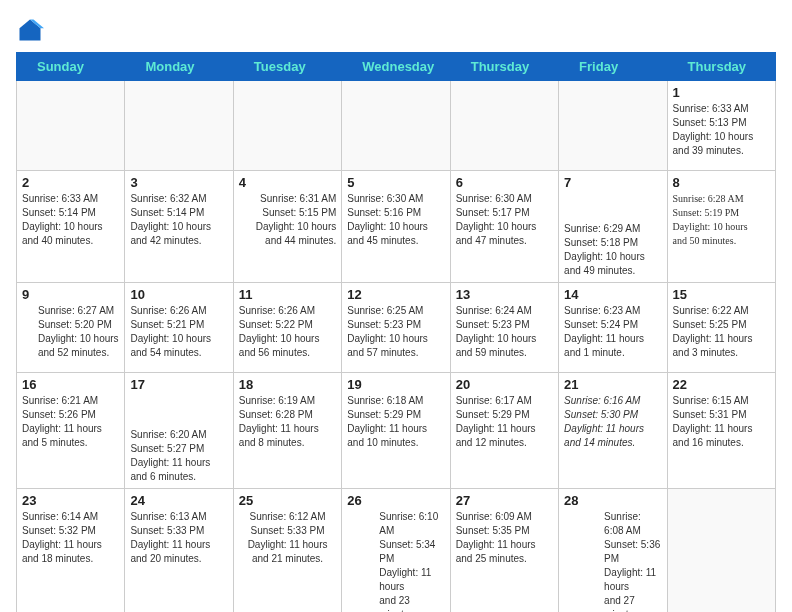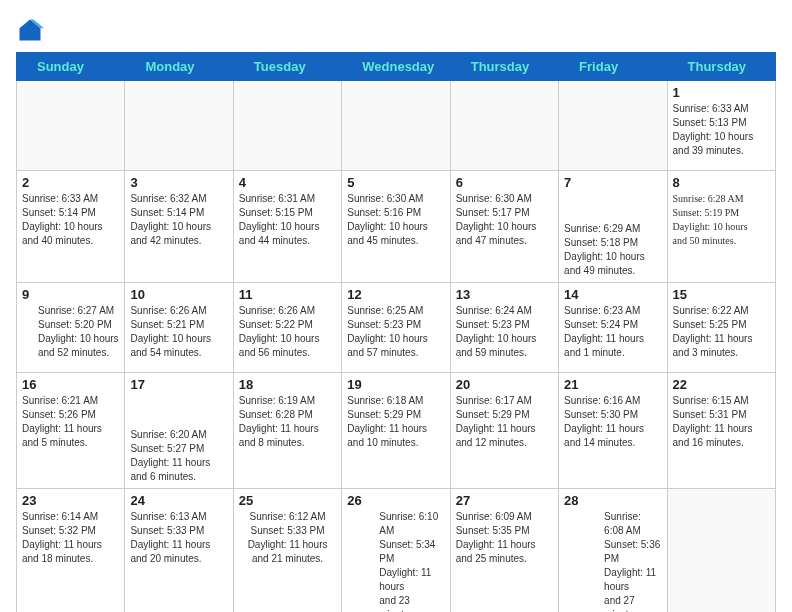--- a/index.html
+++ b/index.html
@@ -139,21 +139,21 @@
         </td>
         <td>
           <span class="day-num">3</span>
           <div class="day-info" style="white-space: pre-line;">Sunrise: 6:32 AM
 Sunset: 5:14 PM
 Daylight: 10 hours
 and 42 minutes.</div>
         </td>
         <td>
           <span class="day-num">4</span>
-          <div class="day-info" style="white-space: pre-line;">Sunrise: 6:31 AM
+          <div class="day-info" style="white-space: pre-line; text-align: right;">Sunrise: 6:31 AM
 Sunset: 5:15 PM
 Daylight: 10 hours
 and 44 minutes.</div>
         </td>
         <td>
           <span class="day-num">5</span>
           <div class="day-info" style="white-space: pre-line;">Sunrise: 6:30 AM
 Sunset: 5:16 PM
 Daylight: 10 hours
 and 45 minutes.</div>
@@ -262,21 +262,21 @@
         </td>
         <td>
           <span class="day-num">20</span>
           <div class="day-info" style="white-space: pre-line;">Sunrise: 6:17 AM
 Sunset: 5:29 PM
 Daylight: 11 hours
 and 12 minutes.</div>
         </td>
         <td>
           <span class="day-num">21</span>
-          <div class="day-info" style="white-space: pre-line;">Sunrise: 6:16 AM
+          <div class="day-info" style="white-space: pre-line; font-style: italic;">Sunrise: 6:16 AM
 Sunset: 5:30 PM
 Daylight: 11 hours
 and 14 minutes.</div>
         </td>
         <td>
           <span class="day-num">22</span>
           <div class="day-info" style="white-space: pre-line;">Sunrise: 6:15 AM
 Sunset: 5:31 PM
 Daylight: 11 hours
 and 16 minutes.</div>

